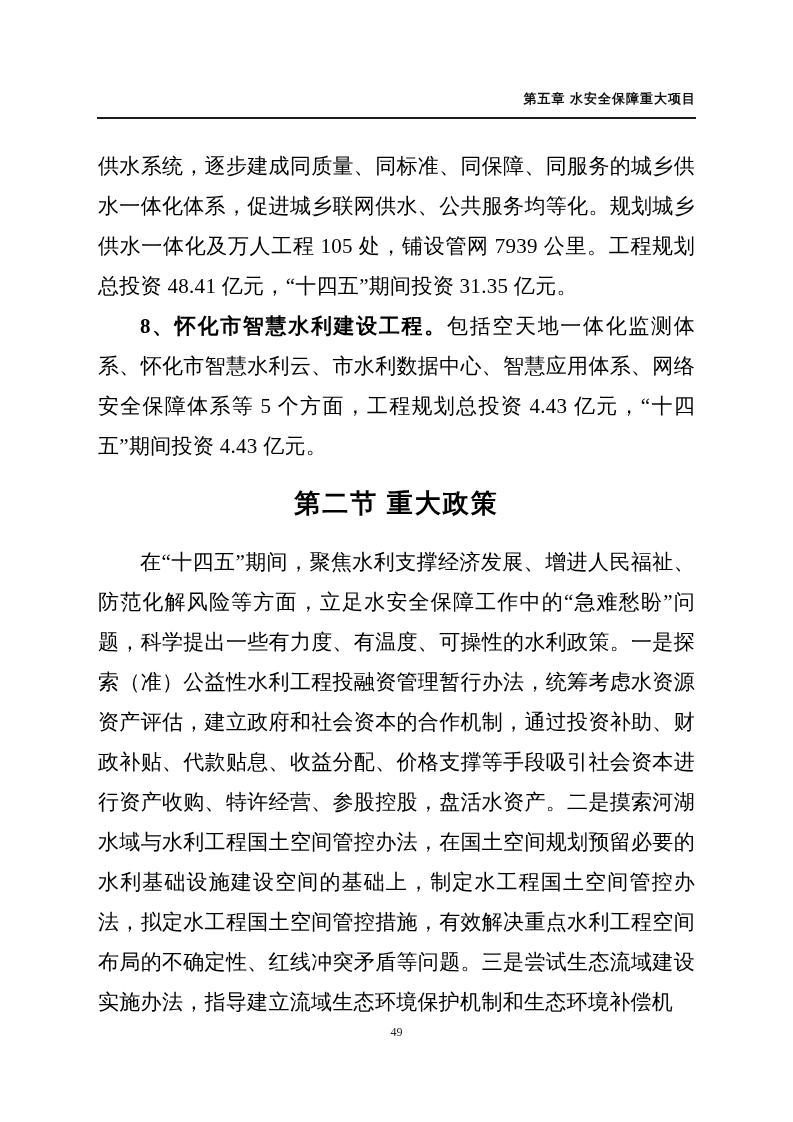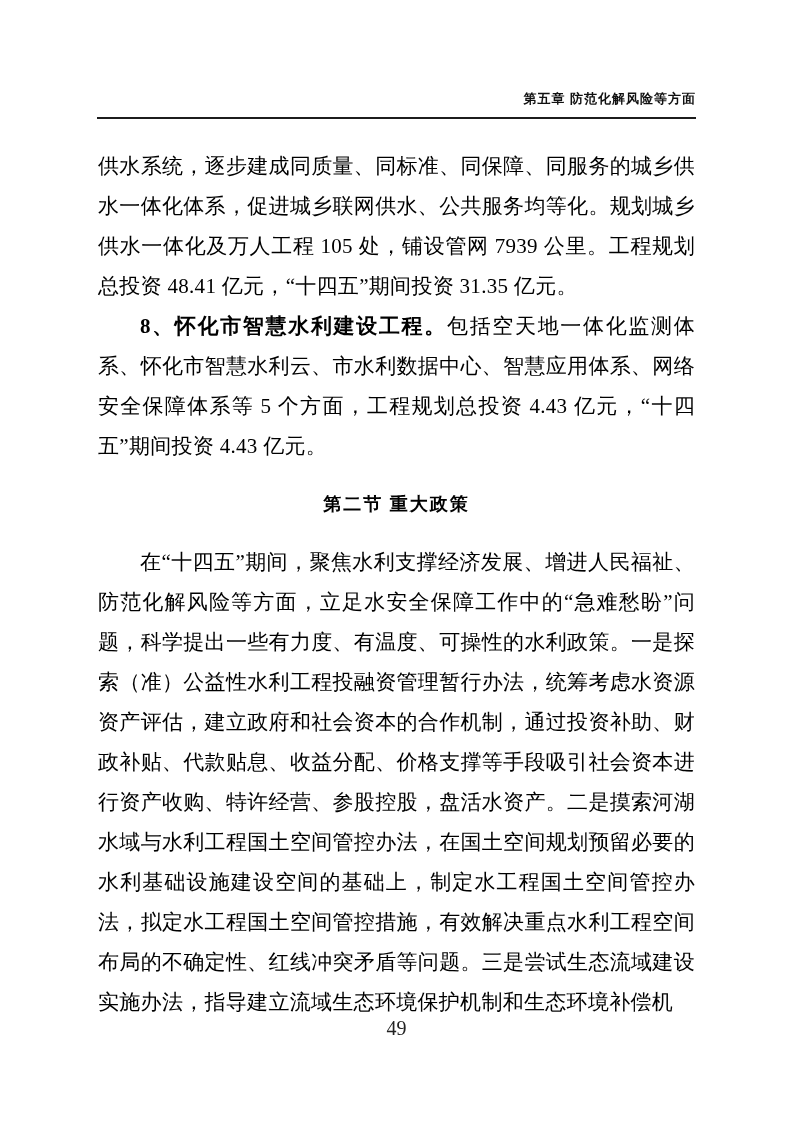--- a/index.html
+++ b/index.html
@@ -43,44 +43,44 @@
     margin: 0;
   }
   .para-indent {
     text-indent: 2em;
   }
   .bold-lead {
     font-weight: bold;
   }
   .section-heading {
     text-align: center;
-    font-size: 18px;
+    font-size: 26px;
     font-weight: bold;
     line-height: 40px;
     margin: 18px 0 18px 0;
     letter-spacing: 2px;
   }
   .page-number {
     position: absolute;
     bottom: 82px;
     left: 0;
     width: 100%;
     text-align: center;
-    font-size: 20px;
+    font-size: 12px;
     color: #222222;
     font-family: "Liberation Serif", serif;
   }
 </style>
 </head>
 <body>
 
 <div class="page">
 
   <div class="page-header">
-    <div class="chapter-title">第五章 防范化解风险等方面</div>
+    <div class="chapter-title">第五章 水安全保障重大项目</div>
   </div>
 
   <div class="body-text">
 
     <p>供水系统，逐步建成同质量、同标准、同保障、同服务的城乡供水一体化体系，促进城乡联网供水、公共服务均等化。规划城乡供水一体化及万人工程 105 处，铺设管网 7939 公里。工程规划总投资 48.41 亿元，“十四五”期间投资 31.35 亿元。</p>
 
     <p class="para-indent"><span class="bold-lead">8、怀化市智慧水利建设工程。</span><span>包括空天地一体化监测体系、怀化市智慧水利云、市水利数据中心、智慧应用体系、网络安全保障体系等 5 个方面，工程规划总投资 4.43 亿元，“十四五”期间投资 4.43 亿元。</span></p>
 
     <div class="section-heading">第二节 重大政策</div>
 

